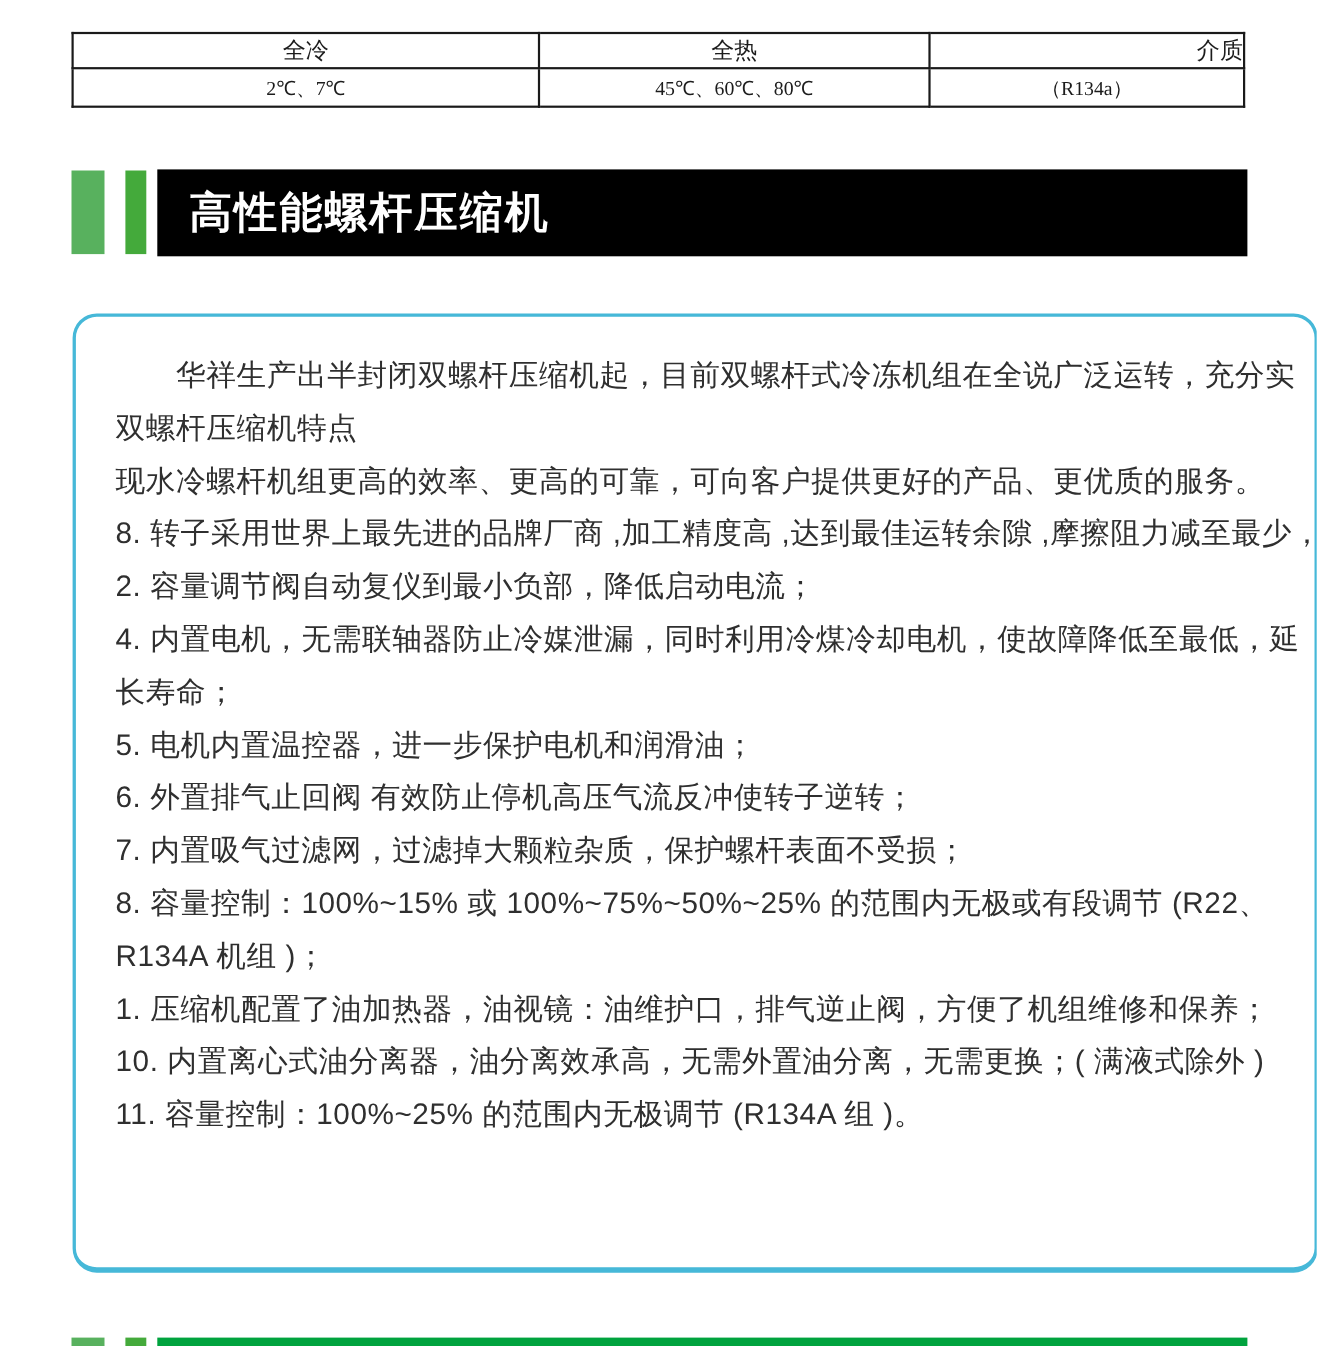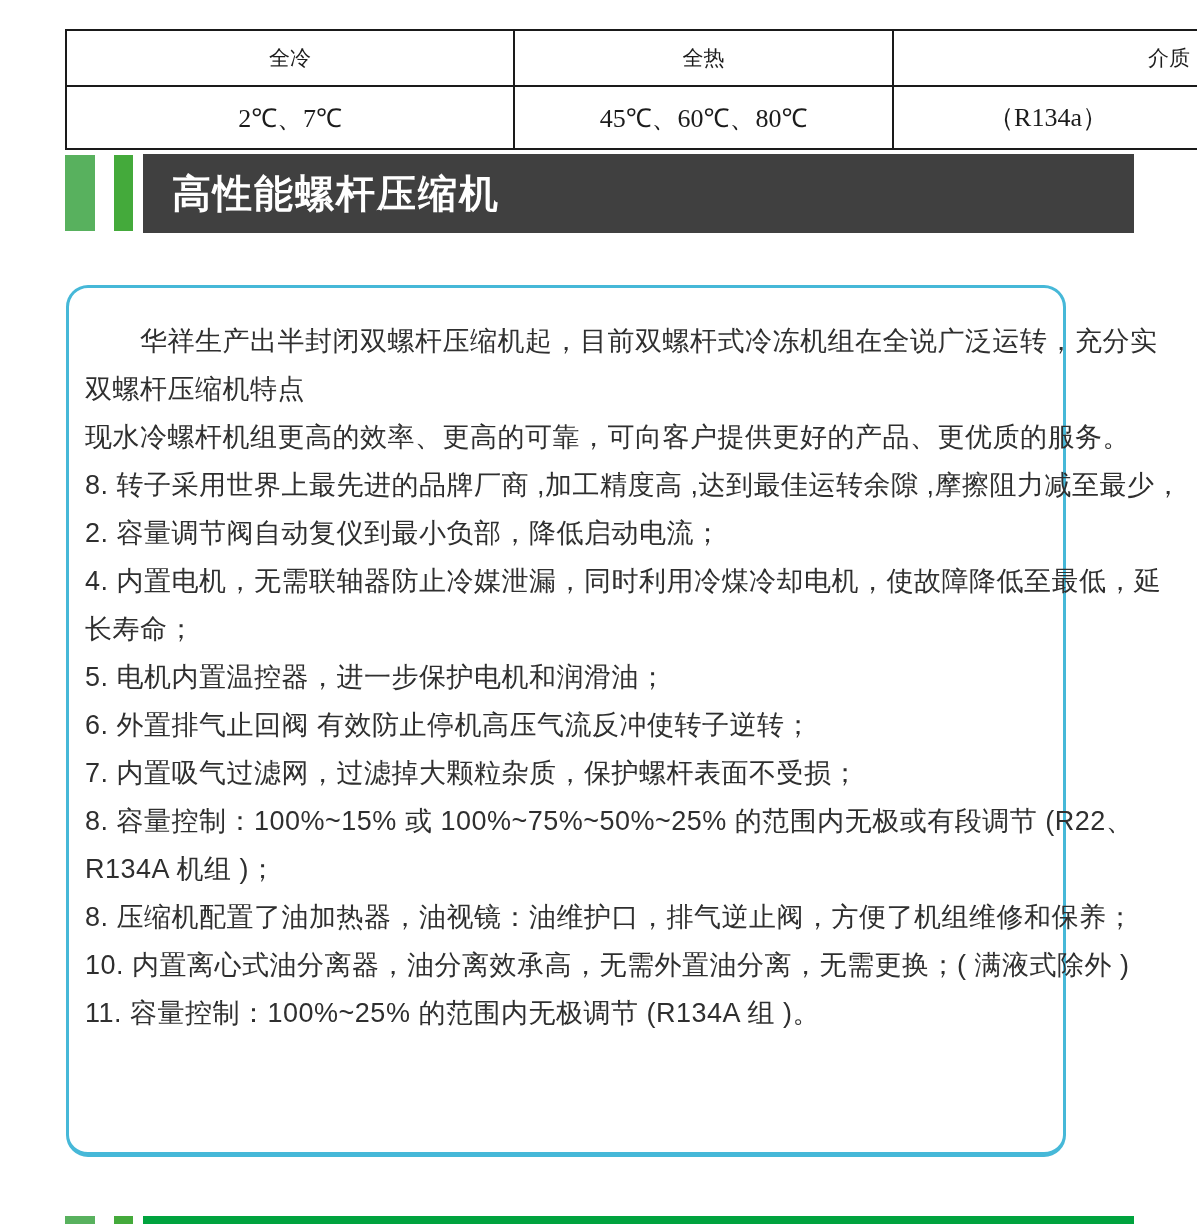--- a/index.html
+++ b/index.html
@@ -27,24 +27,24 @@
     border-collapse: collapse;
     table-layout: fixed;
     font-family: "Liberation Serif", serif;
     color: #1c1c1c;
     text-align: center;
   }
   .spec-table td, .spec-table th {
     border: 2px solid #1a1a1a;
     font-weight: normal;
     font-size: 21px;
-    padding: 12px;
+    padding: 0;
   }
   .spec-table th { height: 30px; }
-  .spec-table td { height: 33px; font-size: 26px; margin-left: 36px; }
+  .spec-table td { height: 33px; font-size: 18px; margin-left: 36px; }
   .col-a { width: 422px; }
   .col-b { width: 353px; }
   .col-c { width: 284px; text-align: right; }
 
   
   .accent-block-1 {
     position: absolute;
     left: 65px; top: 155px;
     width: 30px; height: 76px;
     background: #58b15e;
@@ -52,44 +52,44 @@
   .accent-block-2 {
     position: absolute;
     left: 114px; top: 155px;
     width: 19px; height: 76px;
     background: #44aa3b;
   }
   .section-bar {
     position: absolute;
     left: 143px; top: 154px;
     width: 991px; height: 79px;
-    background: #404040;
+    background: #000000;
     display: flex;
     align-items: center;
   }
   .section-title {
     color: #ffffff;
     font-size: 39px;
     font-weight: bold;
     letter-spacing: 2px;
     padding-left: 29px;
     line-height: 1;
   }
 
   
   .content-box {
     position: absolute;
     left: 66px; top: 285px;
-    width: 1000px; height: 872px;
+    width: 1132px; height: 872px;
     box-sizing: border-box;
     border: 3px solid #46b8d8;
     border-bottom-width: 5px;
     border-radius: 22px;
     background: #ffffff;
-    padding: 29px 28px 0 16px;
+    padding: 29px 28px 0 36px;
   }
   .text-line {
     font-size: 27px;
     line-height: 48px;
     color: #2f2f2f;
     letter-spacing: 0.5px;
     white-space: nowrap;
   }
   .text-line.indent { padding-left: 55px; }
 
@@ -145,21 +145,21 @@
     <div class="text-line">现水冷螺杆机组更高的效率、更高的可靠，可向客户提供更好的产品、更优质的服务。</div>
     <div class="text-line">8. 转子采用世界上最先进的品牌厂商 ,加工精度高 ,达到最佳运转余隙 ,摩擦阻力减至最少，</div>
     <div class="text-line">2. 容量调节阀自动复仪到最小负部，降低启动电流；</div>
     <div class="text-line">4. 内置电机，无需联轴器防止冷媒泄漏，同时利用冷煤冷却电机，使故障降低至最低，延</div>
     <div class="text-line">长寿命；</div>
     <div class="text-line">5. 电机内置温控器，进一步保护电机和润滑油；</div>
     <div class="text-line">6. 外置排气止回阀 有效防止停机高压气流反冲使转子逆转；</div>
     <div class="text-line">7. 内置吸气过滤网，过滤掉大颗粒杂质，保护螺杆表面不受损；</div>
     <div class="text-line">8. 容量控制：100%~15% 或 100%~75%~50%~25% 的范围内无极或有段调节 (R22、</div>
     <div class="text-line">R134A 机组 )；</div>
-    <div class="text-line">8. 压缩机配置了油加热器，油视镜：油维护口，排气逆止阀，方便了机组维修和保养；</div>
+    <div class="text-line">1. 压缩机配置了油加热器，油视镜：油维护口，排气逆止阀，方便了机组维修和保养；</div>
     <div class="text-line">10. 内置离心式油分离器，油分离效承高，无需外置油分离，无需更换；( 满液式除外 )</div>
     <div class="text-line">11. 容量控制：100%~25% 的范围内无极调节 (R134A 组 )。</div>
   </div>
 
   <div class="bottom-block-1"></div>
   <div class="bottom-block-2"></div>
   <div class="bottom-bar"></div>
 
 </div>
 

